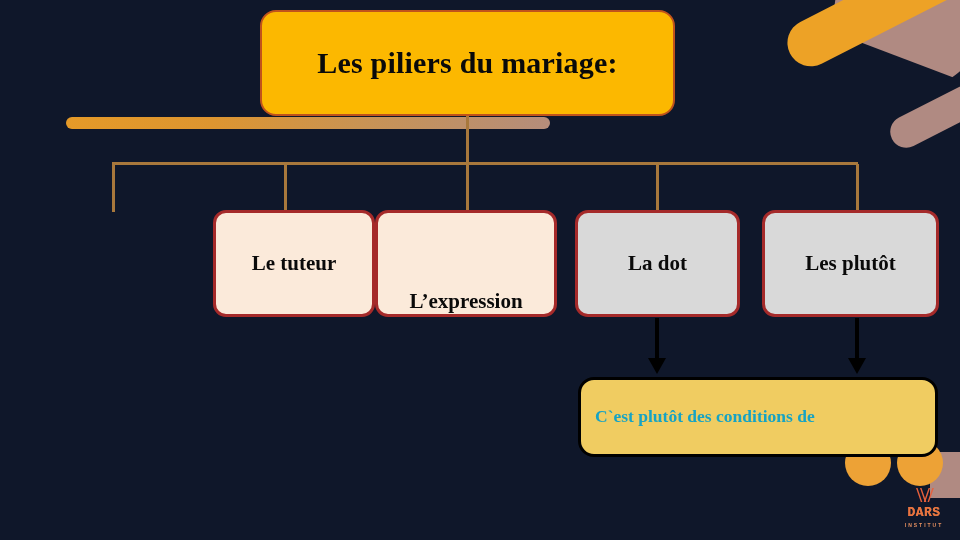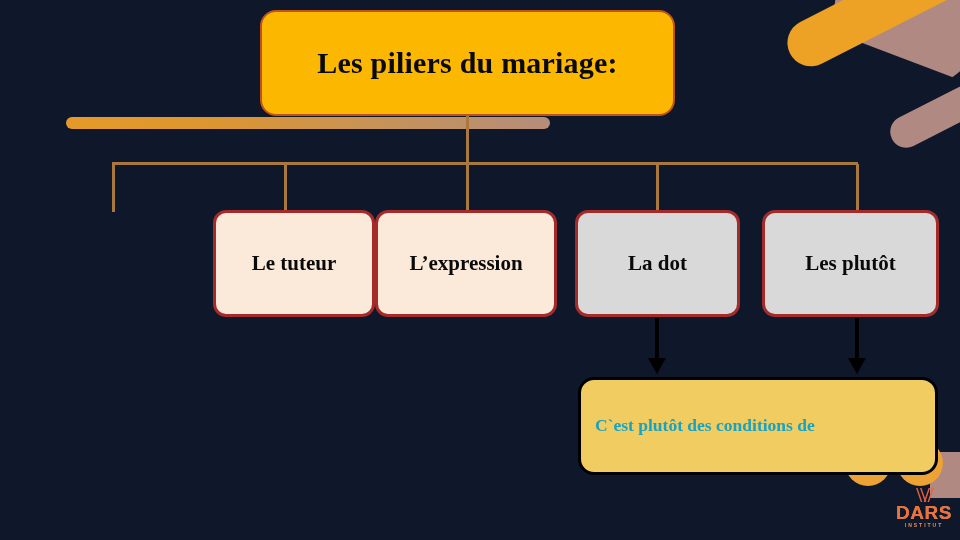--- a/index.html
+++ b/index.html
@@ -72,61 +72,61 @@
     display:flex;align-items:center;justify-content:center;
     box-sizing:border-box;text-align:center;
     font-size:21px;font-weight:bold;color:#0a0a0a;line-height:1.18;
     padding:0 6px;
     z-index:3;
   }
   .pillar.cream{background:#FBEADA;}
   .pillar.gray{background:#D9D9D9;justify-content:center;}
   #pillar-0{left:35px;width:155px;}
   #pillar-1{left:213px;width:162px;}
-  #pillar-2{left:375px;width:182px;}
+  #pillar-2{left:375px;width:182px;align-items:flex-end;}
   #pillar-3{left:575px;width:165px;}
   #pillar-4{left:762px;width:177px;}
 
   
   .arrow-line{position:absolute;width:4px;background:#000;top:318px;height:46px;}
   #arrow-line-1{left:655px;}
   #arrow-line-2{left:855px;}
   .arrow-head{
     position:absolute;top:358px;width:0;height:0;
     border-left:9px solid transparent;border-right:9px solid transparent;
     border-top:16px solid #000;
   }
   #arrow-head-1{left:648px;}
   #arrow-head-2{left:848px;}
 
   
   #callout-box{
-    position:absolute;left:578px;top:377px;width:360px;height:98px;
+    position:absolute;left:578px;top:377px;width:360px;height:80px;
     background:#F0CC61;border:3px solid #000;border-radius:16px;
     box-sizing:border-box;
     display:flex;align-items:center;
     padding:0 14px;
     z-index:5;
   }
   #callout-box .callout-text{
     font-size:17.5px;font-weight:bold;color:#16A3C4;line-height:1.32;
   }
 
   
   #logo{
     position:absolute;left:893px;top:488px;width:62px;height:50px;z-index:6;
     text-align:center;
   }
   #logo .logo-mark{
     font-size:21px;font-weight:bold;line-height:15px;
     color:#E8603C;letter-spacing:-2px;
   }
   #logo .logo-word{
-    font-family:Liberation Sans, sans-serif;
-    font-size:19px;font-weight:bold;line-height:19px;letter-spacing:0.5px;
+    font-family:Liberation Mono, monospace;
+    font-size:13px;font-weight:bold;line-height:19px;letter-spacing:0.5px;
     background:linear-gradient(90deg,#E8603C 0%,#EE8A4A 50%,#F0A04E 100%);
     -webkit-background-clip:text;background-clip:text;color:#E8733F;
   }
   #logo .logo-sub{
     font-family:"Liberation Sans", sans-serif;
     font-size:5px;font-weight:bold;letter-spacing:2px;color:#E79060;line-height:7px;
   }
 </style>
 </head>
 <body>

